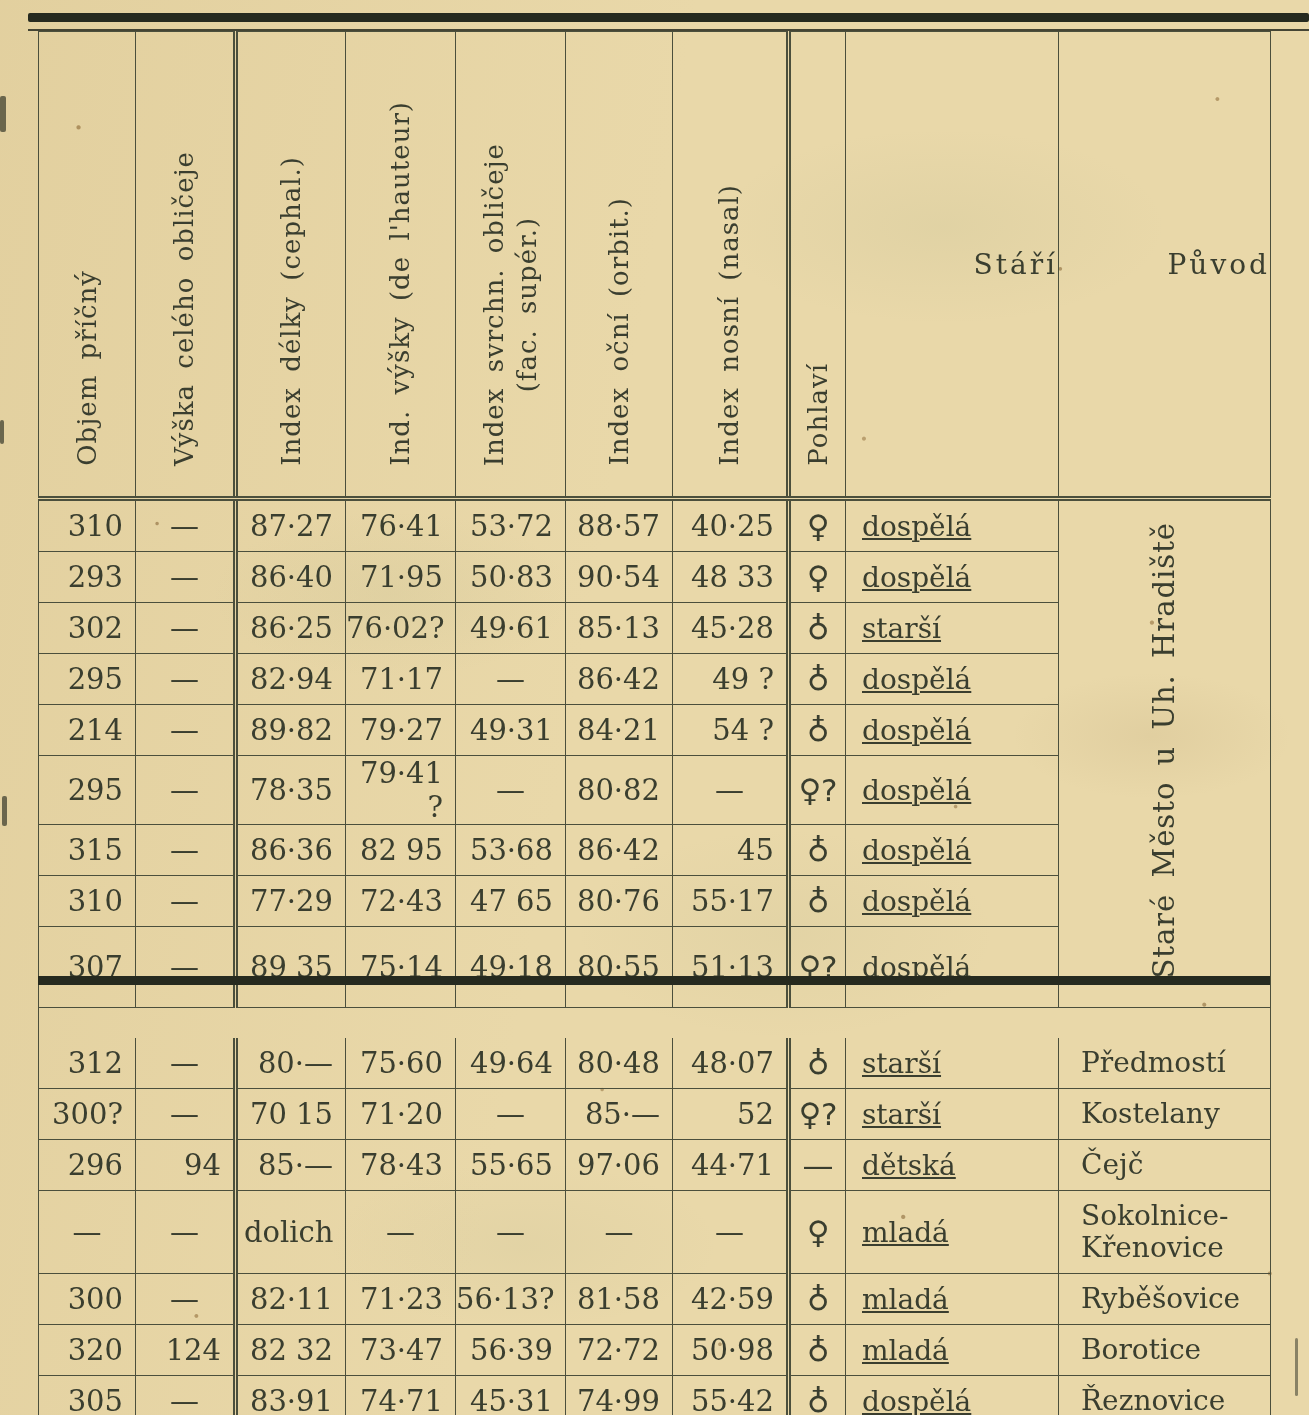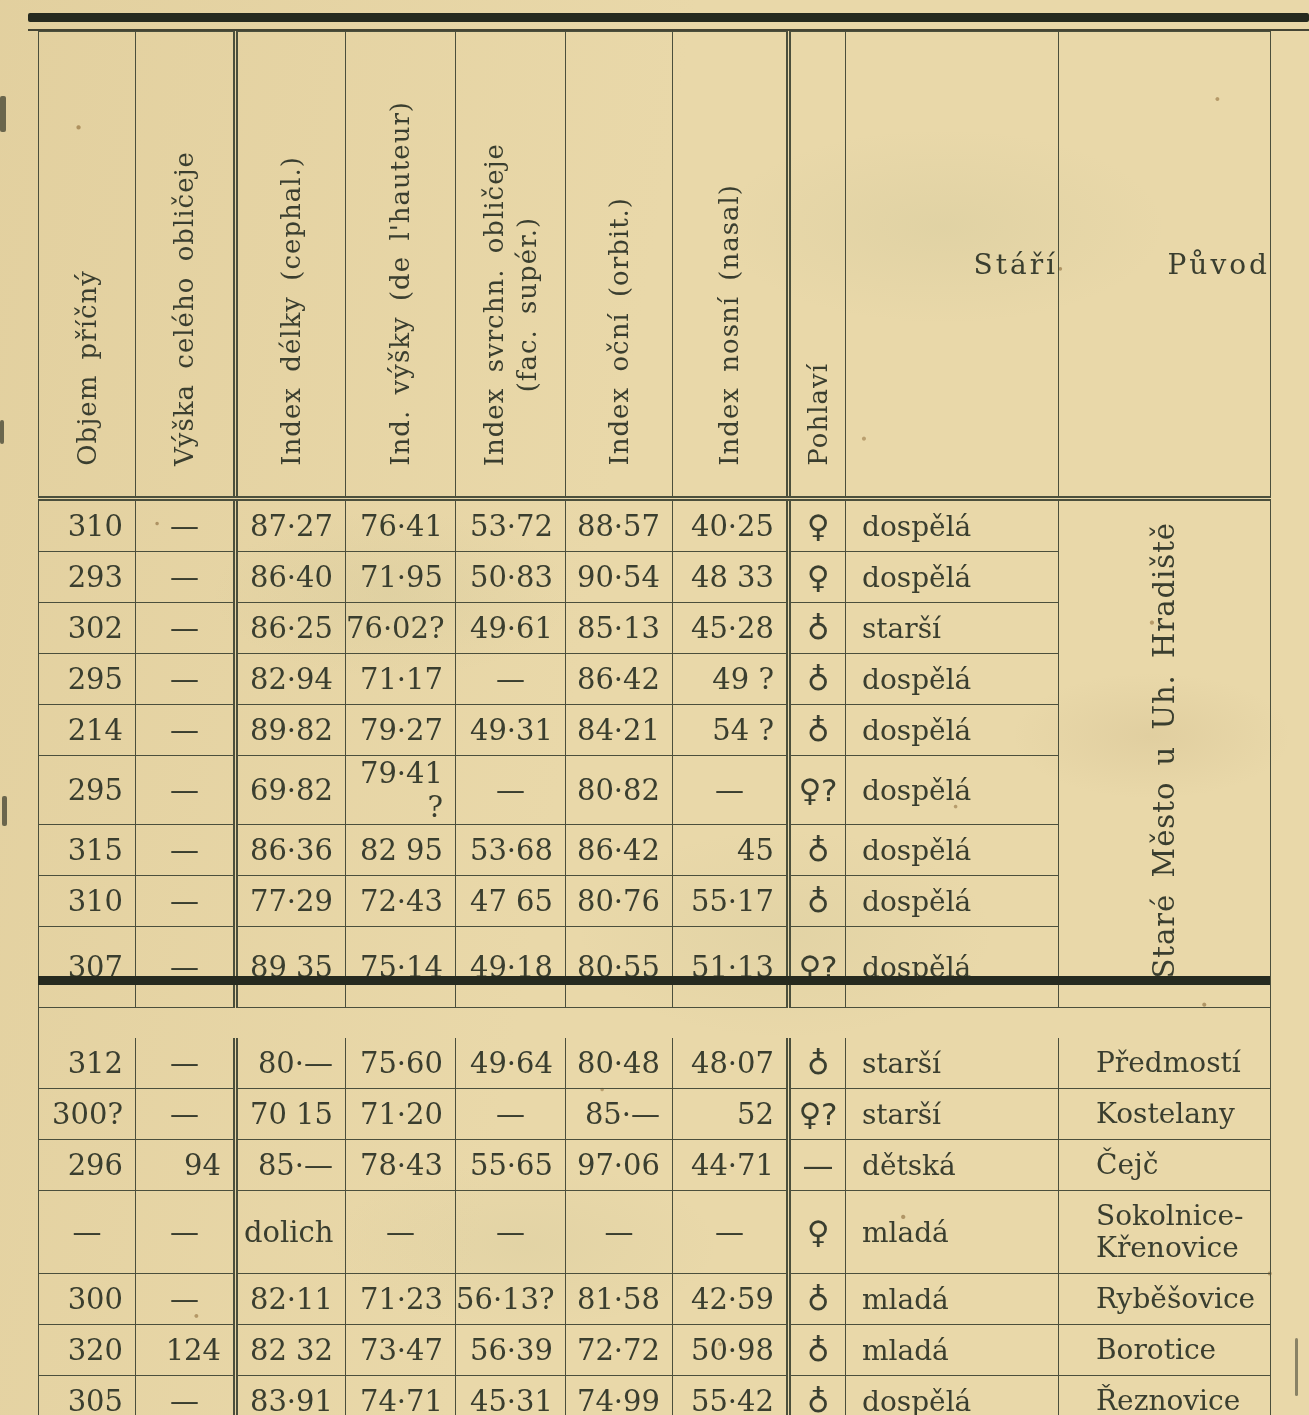--- a/index.html
+++ b/index.html
@@ -77,22 +77,22 @@
   tr.tall9 td{height:80px;margin-top:19px;}
   tr.tall td{height:82px;}
   td.num{text-align:right;padding-right:12px;}
   td.num.dash{text-align:center;padding-right:0;}
   td.num.word{text-align:right;padding-left:6px;}
   td.sym{
     text-align:center;
     font-family:"DejaVu Sans", sans-serif;
     font-size:31px;
   }
-  td.txt{text-align:left;padding-left:16px;font-size:28px;}
-  td.puvod{text-align:left;padding-left:37px;font-size:28px;white-space:pre-line;line-height:1.15;}
+  td.txt{text-align:left;padding-left:16px;font-size:28px;text-decoration:underline;}
+  td.puvod{text-align:left;padding-left:22px;font-size:28px;white-space:pre-line;line-height:1.15;}
   td.origin{text-align:center;vertical-align:middle;}
   
   .dl{border-left:5px double var(--line);}
   
   tr.sep td{height:30px;border-left:1.5px solid var(--line);border-right:1.5px solid var(--line);border-top:1.5px solid var(--line);border-bottom:0;}
   tbody.s2 tr:first-child td{border-top:0;}
   .band{position:absolute;left:38px;top:976px;width:1232px;height:9px;background:var(--rule);}
 </style>
 </head>
 <body>
@@ -188,21 +188,21 @@
       <td class="num">79·27</td>
       <td class="num">49·31</td>
       <td class="num">84·21</td>
       <td class="num">54 ?</td>
       <td class="sym dl">♁</td>
       <td class="txt">dospělá</td>
     </tr>
     <tr>
       <td class="num">295</td>
       <td class="num dash">—</td>
-      <td class="num dl">69·82</td>
+      <td class="num dl">78·35</td>
       <td class="num">79·41 ?</td>
       <td class="num dash">—</td>
       <td class="num">80·82</td>
       <td class="num dash">—</td>
       <td class="sym dl">♀?</td>
       <td class="txt">dospělá</td>
     </tr>
     <tr>
       <td class="num">315</td>
       <td class="num dash">—</td>

